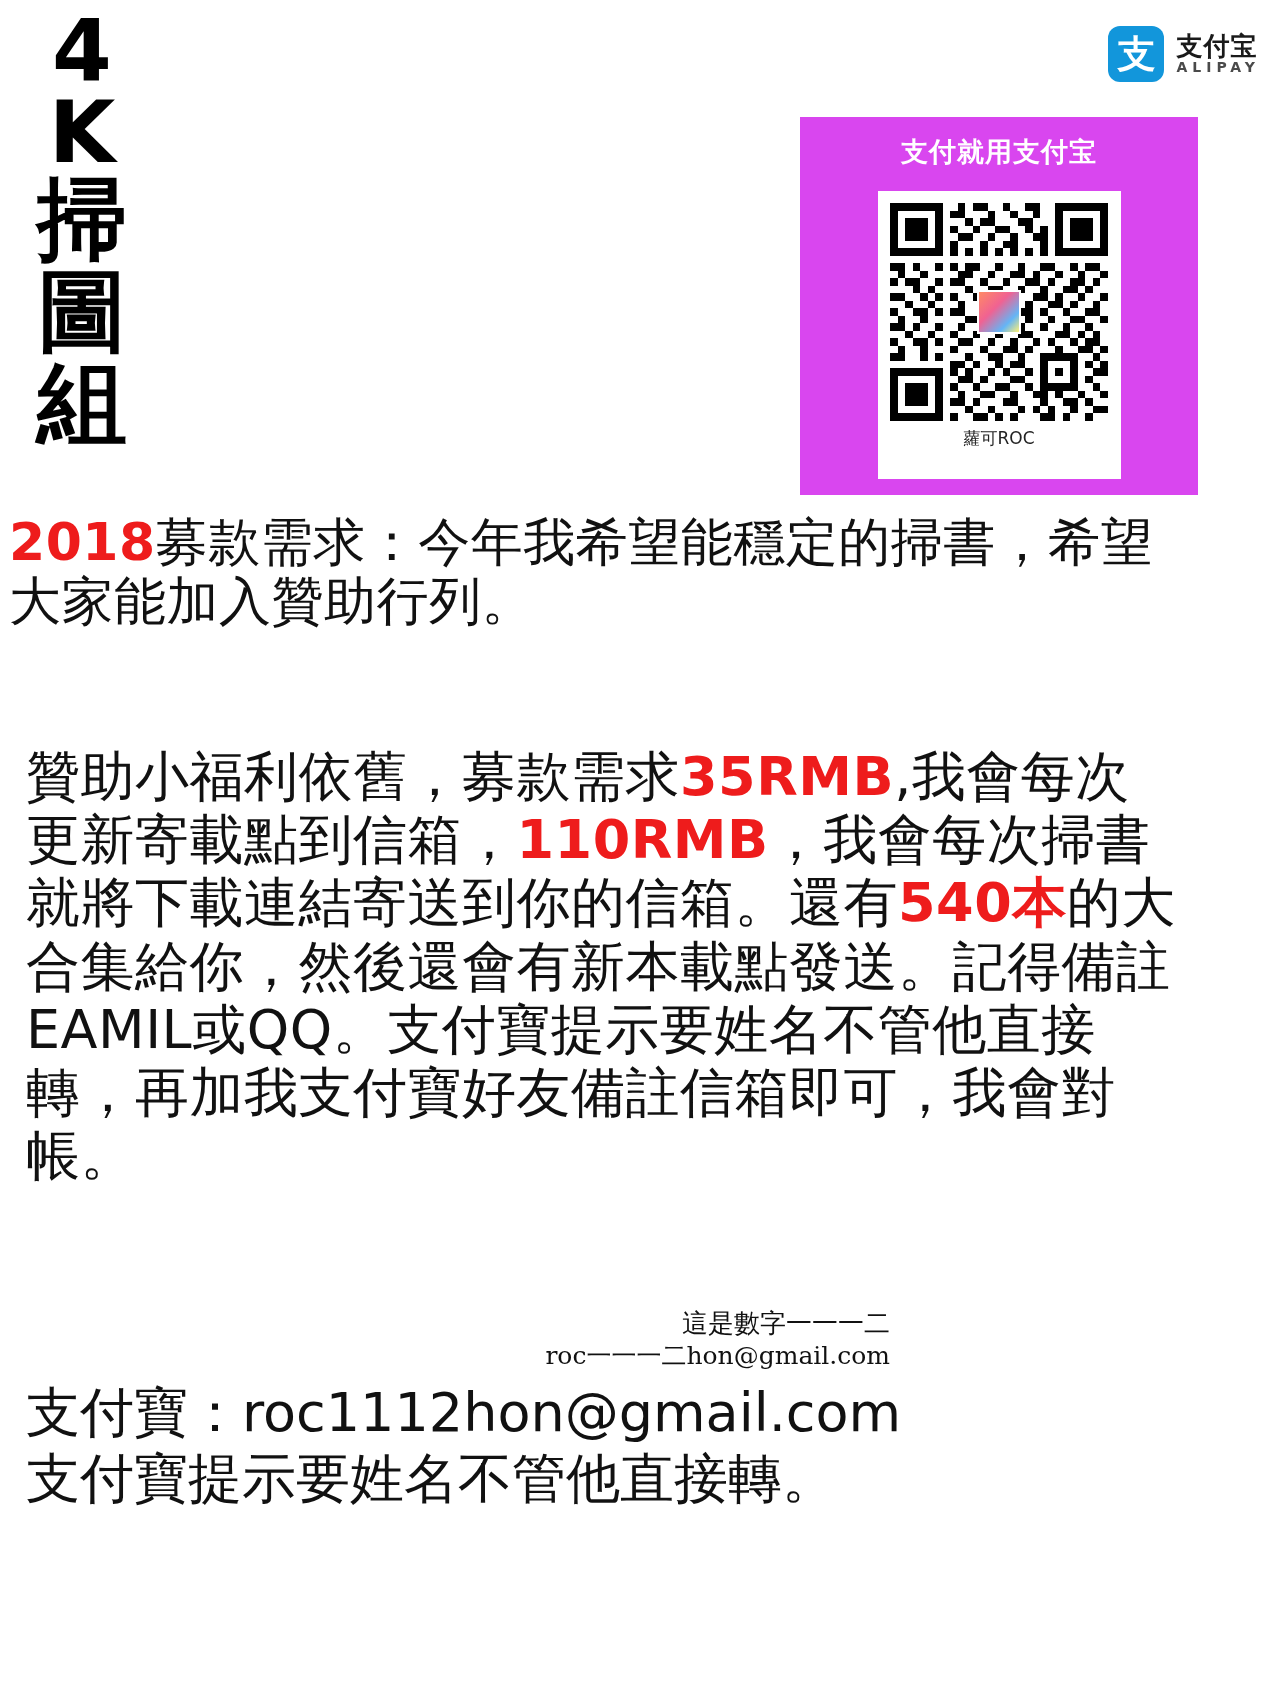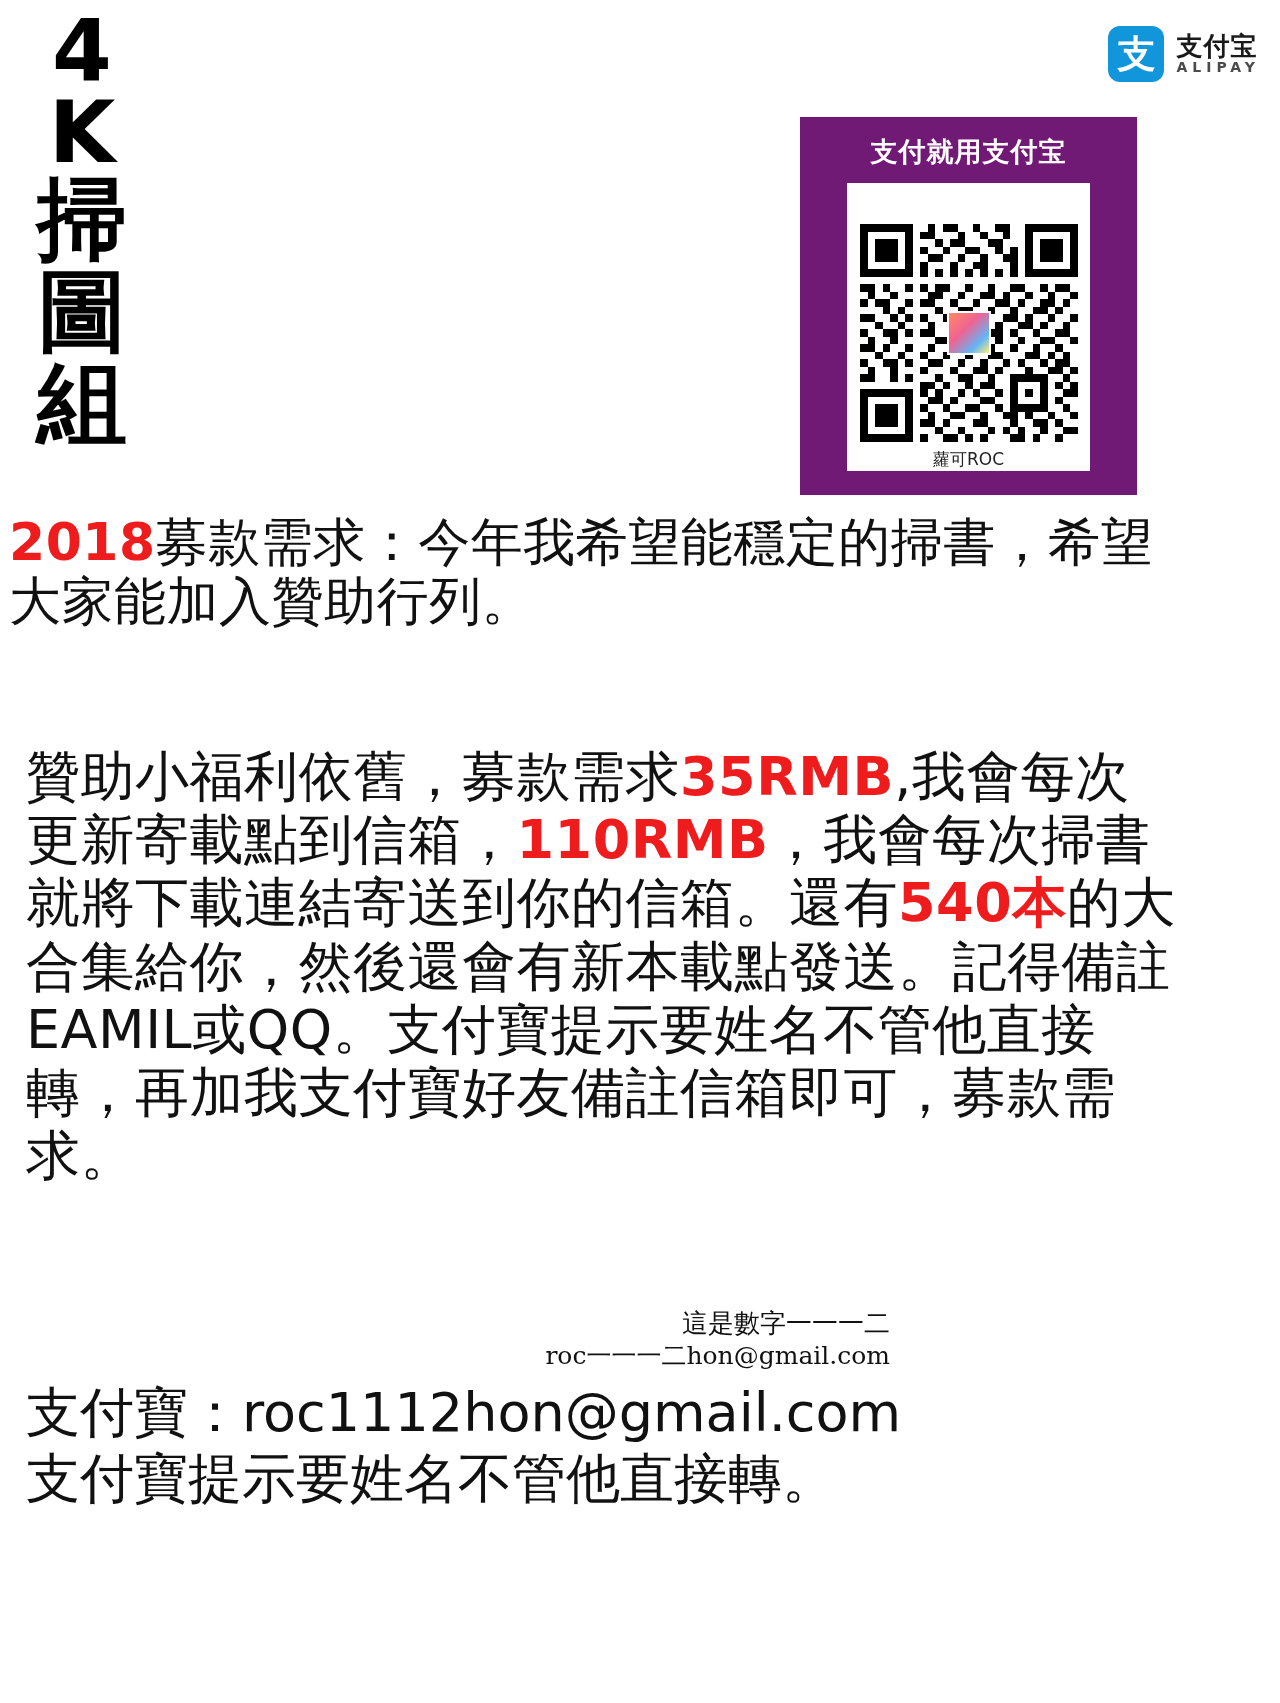--- a/index.html
+++ b/index.html
@@ -80,43 +80,43 @@
     font-weight: 700;
     color: #4a4a4a;
     letter-spacing: 5px;
   }
 
   
   .qr-panel {
     position: absolute;
     left: 800px;
     top: 117px;
-    width: 337px;
+    width: 398px;
     height: 378px;
-    background: #701a75;
+    background: #d946ef;
     display: flex;
     flex-direction: column;
     align-items: center;
   }
   .qr-panel-title {
     color: #ffffff;
     font-size: 27px;
     font-weight: 700;
     letter-spacing: 1px;
     margin-top: 17px;
   }
   .qr-card {
-    margin-top: 13px;
+    margin-top: 21px;
     width: 243px;
     height: 288px;
     background: #ffffff;
     display: flex;
     flex-direction: column;
     align-items: center;
-    justify-content: flex-end;
+    justify-content: flex-start;
   }
   .qr-code {
     margin-top: 12px;
     width: 218px;
     height: 218px;
     position: relative;
     background: #ffffff;
   }
   .qr-code svg { display: block; }
   .qr-avatar {
@@ -442,21 +442,21 @@
     </div>
     <div class="qr-caption">蘿可ROC</div>
   </div>
 </div>
 
 <div class="body-text">
   <p class="para"><span class="hl">2018</span><span>募款需求：今年我希望能穩定的掃書，希望大家能加入贊助行列。</span></p>
 </div>
 
 <div class="block-2">
-  <span>贊助小福利依舊，募款需求</span><span class="hl">35RMB</span><span>,我會每次更新寄載點到信箱，</span><span class="hl">110RMB</span><span>，我會每次掃書就將下載連結寄送到你的信箱。還有</span><span class="hl">540本</span><span>的大合集給你，然後還會有新本載點發送。記得備註EAMIL或QQ。支付寶提示要姓名不管他直接轉，再加我支付寶好友備註信箱即可，募款需求。</span>
+  <span>贊助小福利依舊，募款需求</span><span class="hl">35RMB</span><span>,我會每次更新寄載點到信箱，</span><span class="hl">110RMB</span><span>，我會每次掃書就將下載連結寄送到你的信箱。還有</span><span class="hl">540本</span><span>的大合集給你，然後還會有新本載點發送。記得備註EAMIL或QQ。支付寶提示要姓名不管他直接轉，再加我支付寶好友備註信箱即可，我會對帳。</span>
 </div>
 
 <div class="annotation">
   <div class="line1">這是數字一一一二</div>
   <div class="line2">roc一一一二hon@gmail.com</div>
 </div>
 
 <div class="footer">
   <div class="line">支付寶：roc1112hon@gmail.com</div>
   <div class="line">支付寶提示要姓名不管他直接轉。</div>

